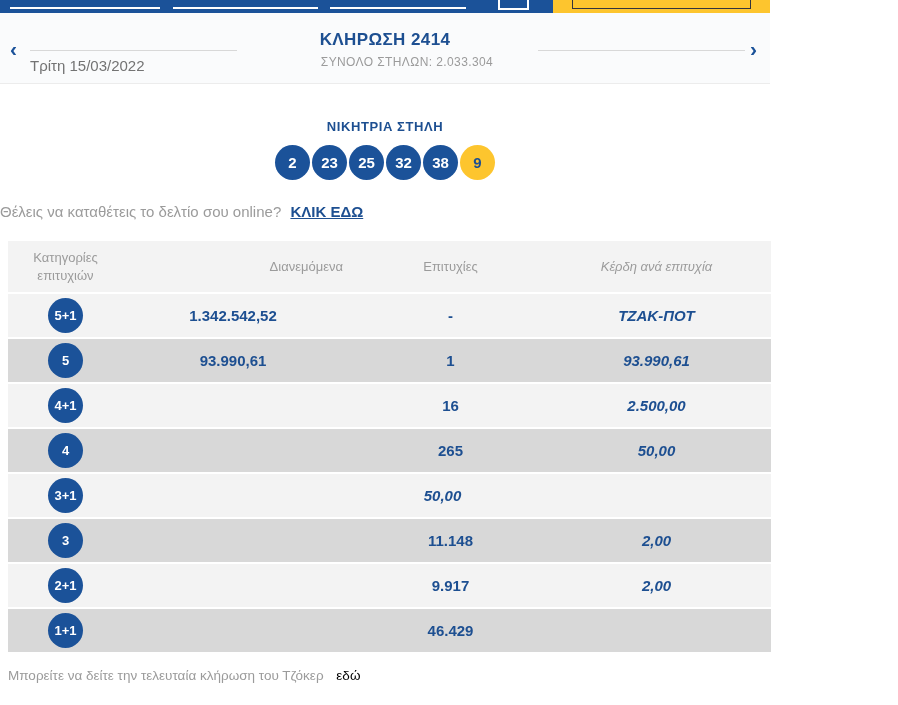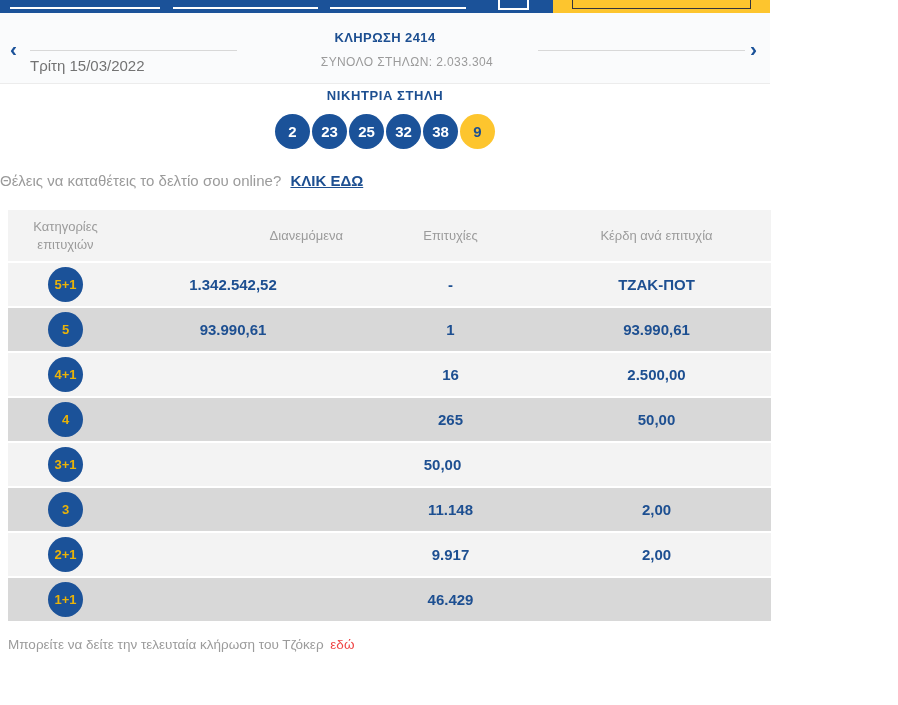--- a/index.html
+++ b/index.html
@@ -24,51 +24,51 @@
 
   
   .draw-header { position: relative; width: 770px; height: 71px; background: #fafbfc; border-bottom: 1px solid #ececec; }
   .chev { position: absolute; top: 25px; font-size: 21px; font-weight: bold; color: #1b5299; line-height: 21px; cursor: pointer; user-select: none; }
   .chev-left  { left: 10px; }
   .chev-right { left: 750px; }
   .hline { position: absolute; top: 37px; height: 1px; background: #d8d8d8; }
   .hl-left  { left: 30px;  width: 207px; }
   .hl-right { left: 538px; width: 207px; }
   .draw-date  { position: absolute; left: 30px; top: 44px; font-size: 15px; color: #737373; }
-  .draw-title { position: absolute; left: 0; top: 17px; width: 770px; text-align: center; font-size: 13px; font-weight: bold; color: #1d4f91; letter-spacing: .4px; }
+  .draw-title { position: absolute; left: 0; top: 17px; width: 770px; text-align: center; font-size: 17px; font-weight: bold; color: #1d4f91; letter-spacing: .4px; }
   .draw-total { position: absolute; left: 0; top: 42px; width: 770px; text-align: center; font-size: 12px; color: #9b9b9b; letter-spacing: .4px; padding-left: 44px; }
 
   
-  .win-title { width: 770px; margin-top: 4px; text-align: center; font-size: 13px; font-weight: bold; color: #1d4f91; letter-spacing: .6px; }
+  .win-title { width: 770px; margin-top: 35px; text-align: center; font-size: 13px; font-weight: bold; color: #1d4f91; letter-spacing: .6px; }
   .numbers { width: 770px; display: flex; justify-content: center; gap: 2px; margin-top: 11px; }
   .ball { width: 35px; height: 35px; border-radius: 50%; display: flex; align-items: center; justify-content: center; font-weight: bold; font-size: 15px; }
   .ball-blue  { background: #1b5299; color: #fff; }
   .ball-bonus { background: #fdc52e; color: #1d4f91; }
 
   
   .cta { width: 770px; text-align: left; margin-top: 23px; font-size: 15px; color: #9b9b9b; }
   .cta a { color: #1d4f91; font-weight: bold; text-decoration: underline; margin-left: 5px; cursor: pointer; }
 
   
   .results { margin: 21px 0 0 8px; width: 763px; }
   .t-header, .t-row { display: grid; grid-template-columns: 115px 220px 215px 213px; align-items: center; border-bottom: 2px solid #fff; }
   .t-header { height: 53px; background: #f3f3f3; color: #9b9b9b; font-size: 13px; }
   .th { text-align: center; line-height: 1.35; }
   .th-dist { text-align: right; padding-left: 12px; }
-  .th-prize, .cell-prize { padding-right: 16px; }
+  .th-prize, .cell-prize { padding-right: 16px; font-style: italic; }
   .t-row { height: 45px; color: #1d4f91; font-weight: bold; font-size: 15px; }
   .row-light { background: #f3f3f3; }
   .row-dark  { background: #d8d8d8; }
   .cell { text-align: center; }
   .badge-wrap { display: flex; justify-content: center; }
-  .badge { width: 35px; height: 35px; border-radius: 50%; background: #1b5299; color: #eab308; display: flex; align-items: center; justify-content: center; font-size: 13px; font-weight: bold; }
+  .badge { width: 35px; height: 35px; border-radius: 50%; background: #1b5299; color: #ffffff; display: flex; align-items: center; justify-content: center; font-size: 13px; font-weight: bold; }
 
   
   .footnote { margin: 14px 0 0 8px; font-size: 13.5px; color: #9b9b9b; }
-  .footnote a { color: #ef4444; text-decoration: none; margin-left: 3px; cursor: pointer; }
+  .footnote a { color: #000000; text-decoration: none; margin-left: 9px; cursor: pointer; }
 </style>
 </head>
 <body>
 
 <div class="page">
 
   <div class="topbar">
     <div class="topbar-blue">
       <div class="nav-underline u1"></div>
       <div class="nav-underline u2"></div>

